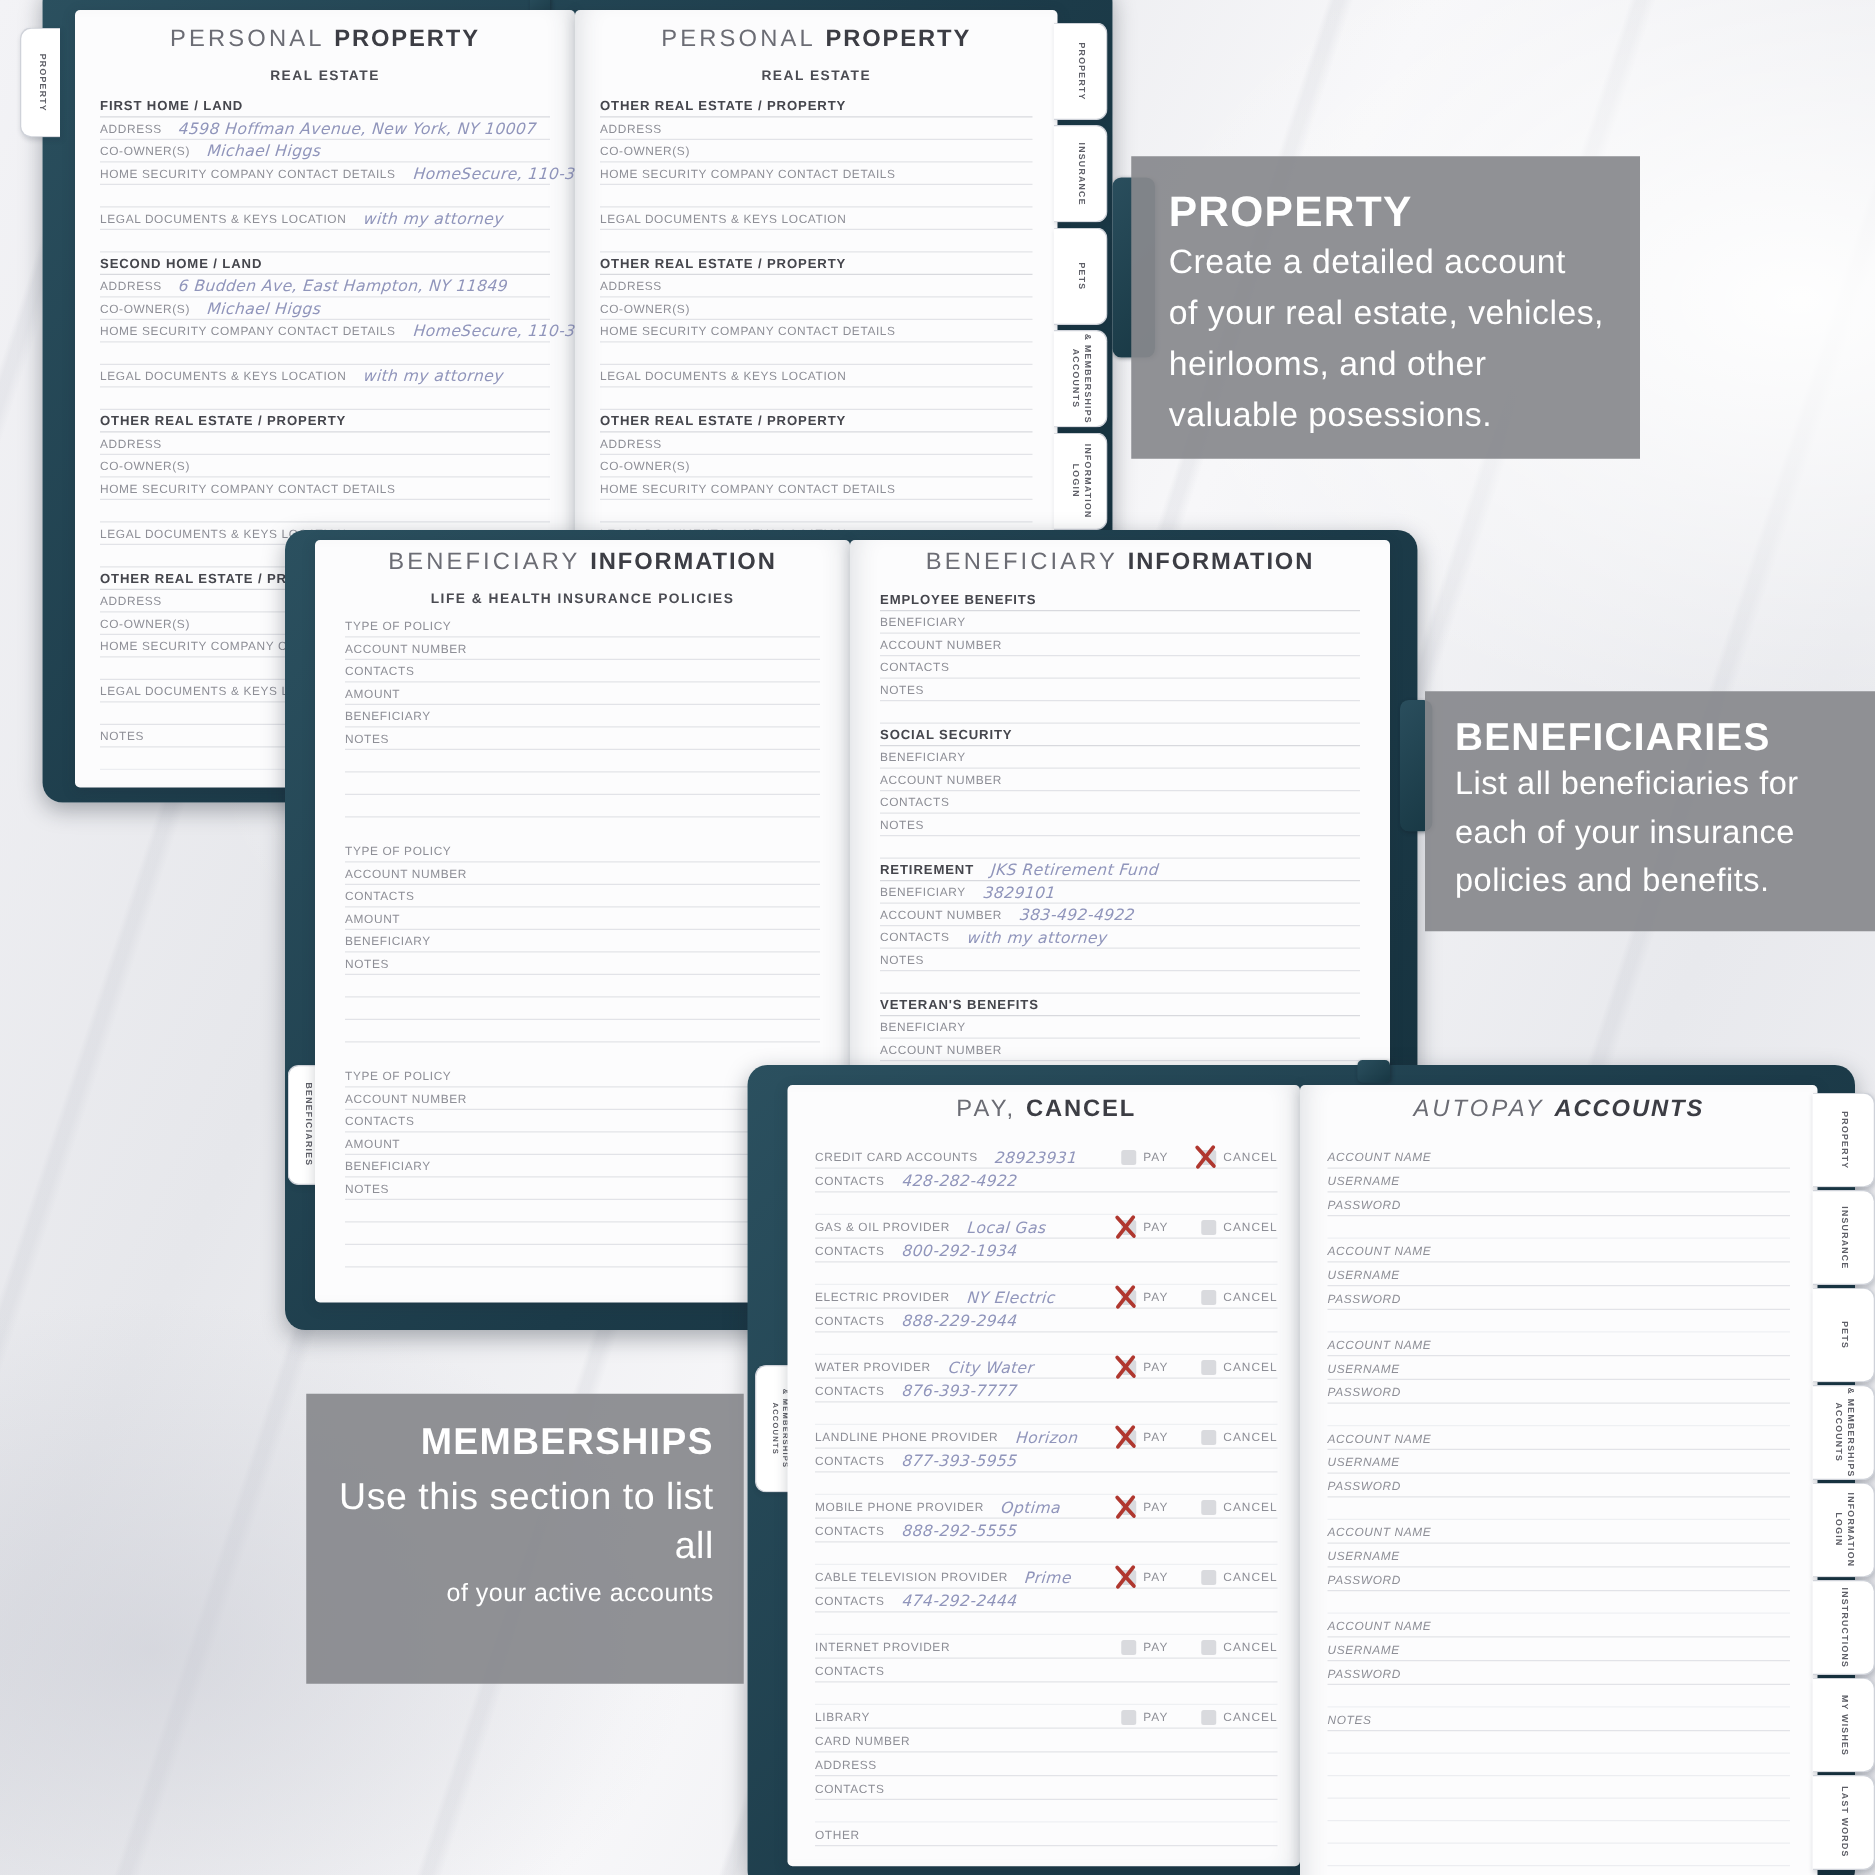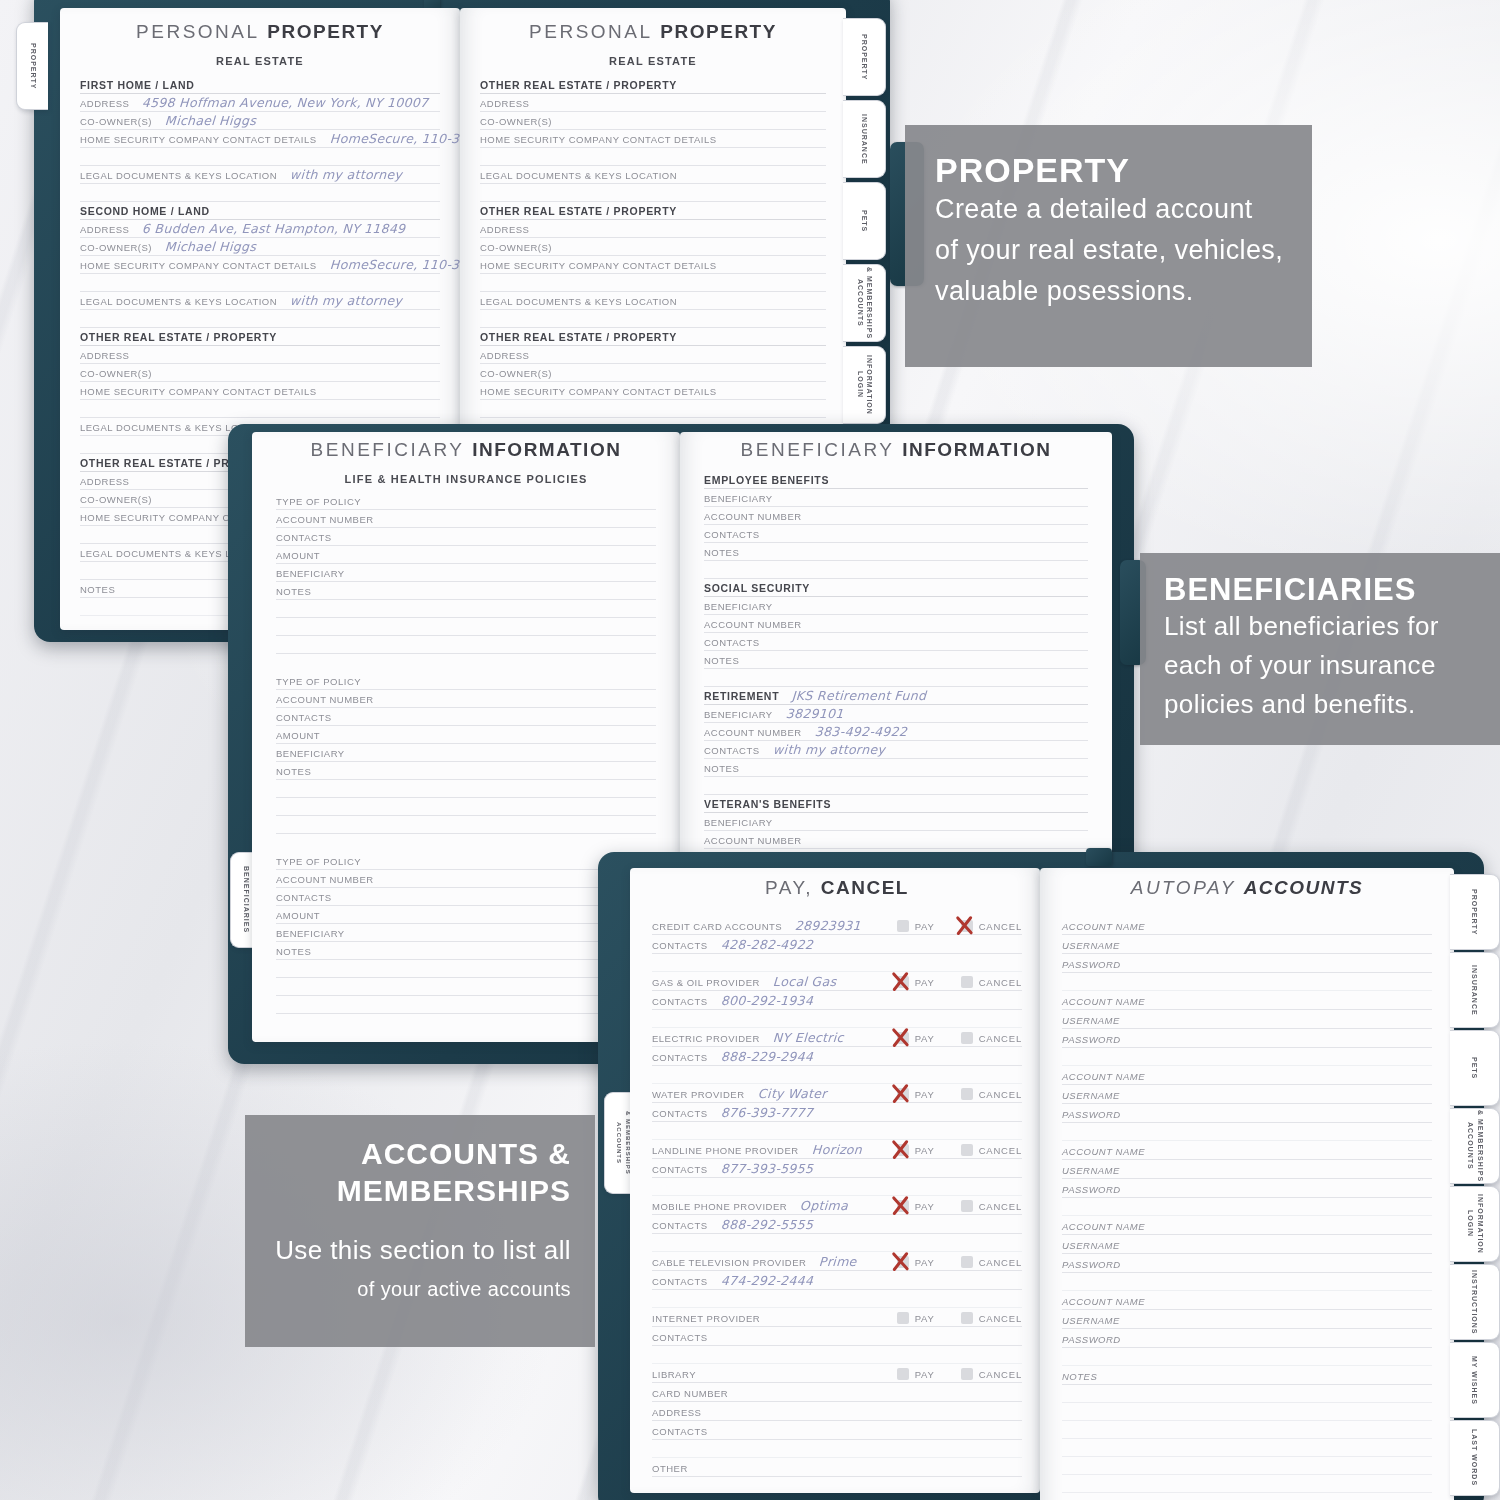--- a/index.html
+++ b/index.html
@@ -396,20 +396,21 @@
 
   <div class="abs elastic" style="left:890px;top:142px;width:34px;height:144px;"></div>
   <div class="abs graybox" style="left:905px;top:125px;width:407px;height:242px;padding:26px 10px 0 30px;">
     <div class="gb-title" style="font-size:34px;line-height:38px;">PROPERTY</div>
     <div>
 
         <div class="gb-line" style="font-size:27px;line-height:41px;">Create a detailed account</div>
 
         <div class="gb-line" style="font-size:27px;line-height:41px;">of your real estate, vehicles,</div>
 
+        <div class="gb-line" style="font-size:27px;line-height:41px;">heirlooms, and other</div>
 
         <div class="gb-line" style="font-size:27px;line-height:41px;">valuable posessions.</div>
       </div>
   </div>
 
   <div class="abs cover" style="left:228px;top:424px;width:906px;height:640px;"></div>
 
   <div class="abs tab leftside" style="left:230px;top:852px;width:30px;height:96px;">
     <span class="vtext">BENEFICIARIES</span>
   </div>
@@ -1214,27 +1215,26 @@
             <span class="vtext">LAST WORDS</span>
             <span class="vtext"></span>
           </span>
         </div>
       </div>
   </div>
 
   <div class="abs graybox" style="left:245px;top:1115px;width:350px;height:232px;padding:20px 24px 0 12px;text-align:right;">
     <div>
 
-        <div class="gb-title" style="font-size:30px;line-height:37px;">ACCOUNTS &amp;</div>
 
         <div class="gb-title" style="font-size:30px;line-height:37px;">MEMBERSHIPS</div>
       </div>
     <div style="height:6px;"></div>
     <div>
 
-        <div class="gb-line" style="font-size:26px;line-height:39px;margin-top:16px;">Use this section to list all</div>
+        <div class="gb-line" style="font-size:30px;line-height:39px;">Use this section to list all</div>
 
         <div class="gb-line" style="font-size:20px;line-height:39px;">of your active accounts</div>
 
       </div>
   </div>
 
 </div>
 
 </body></html>

